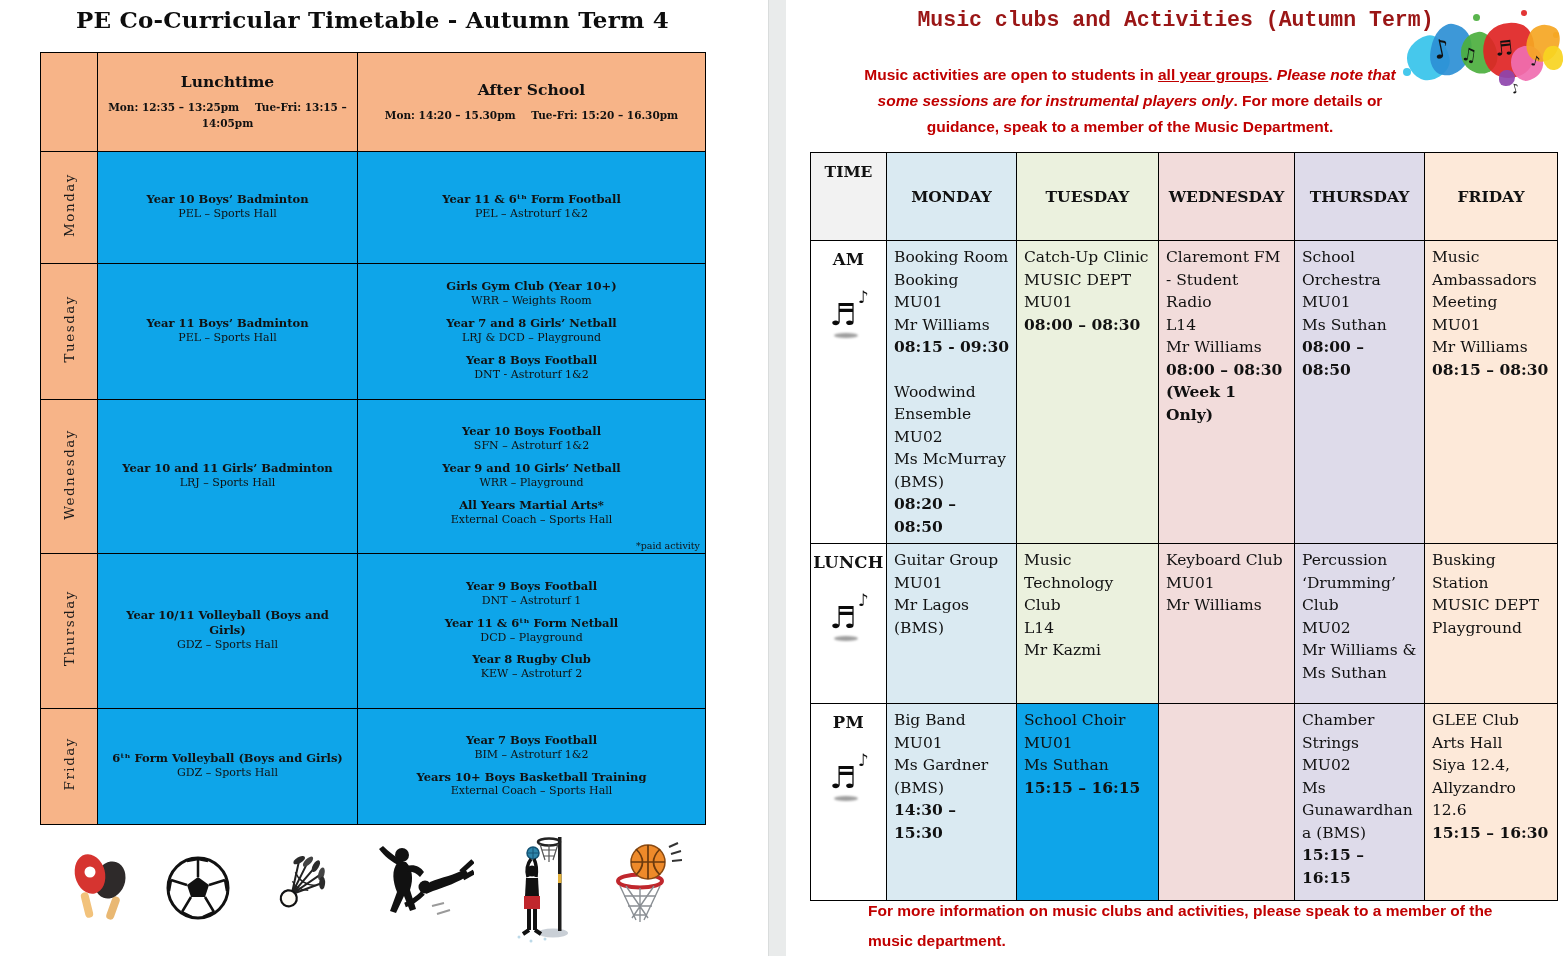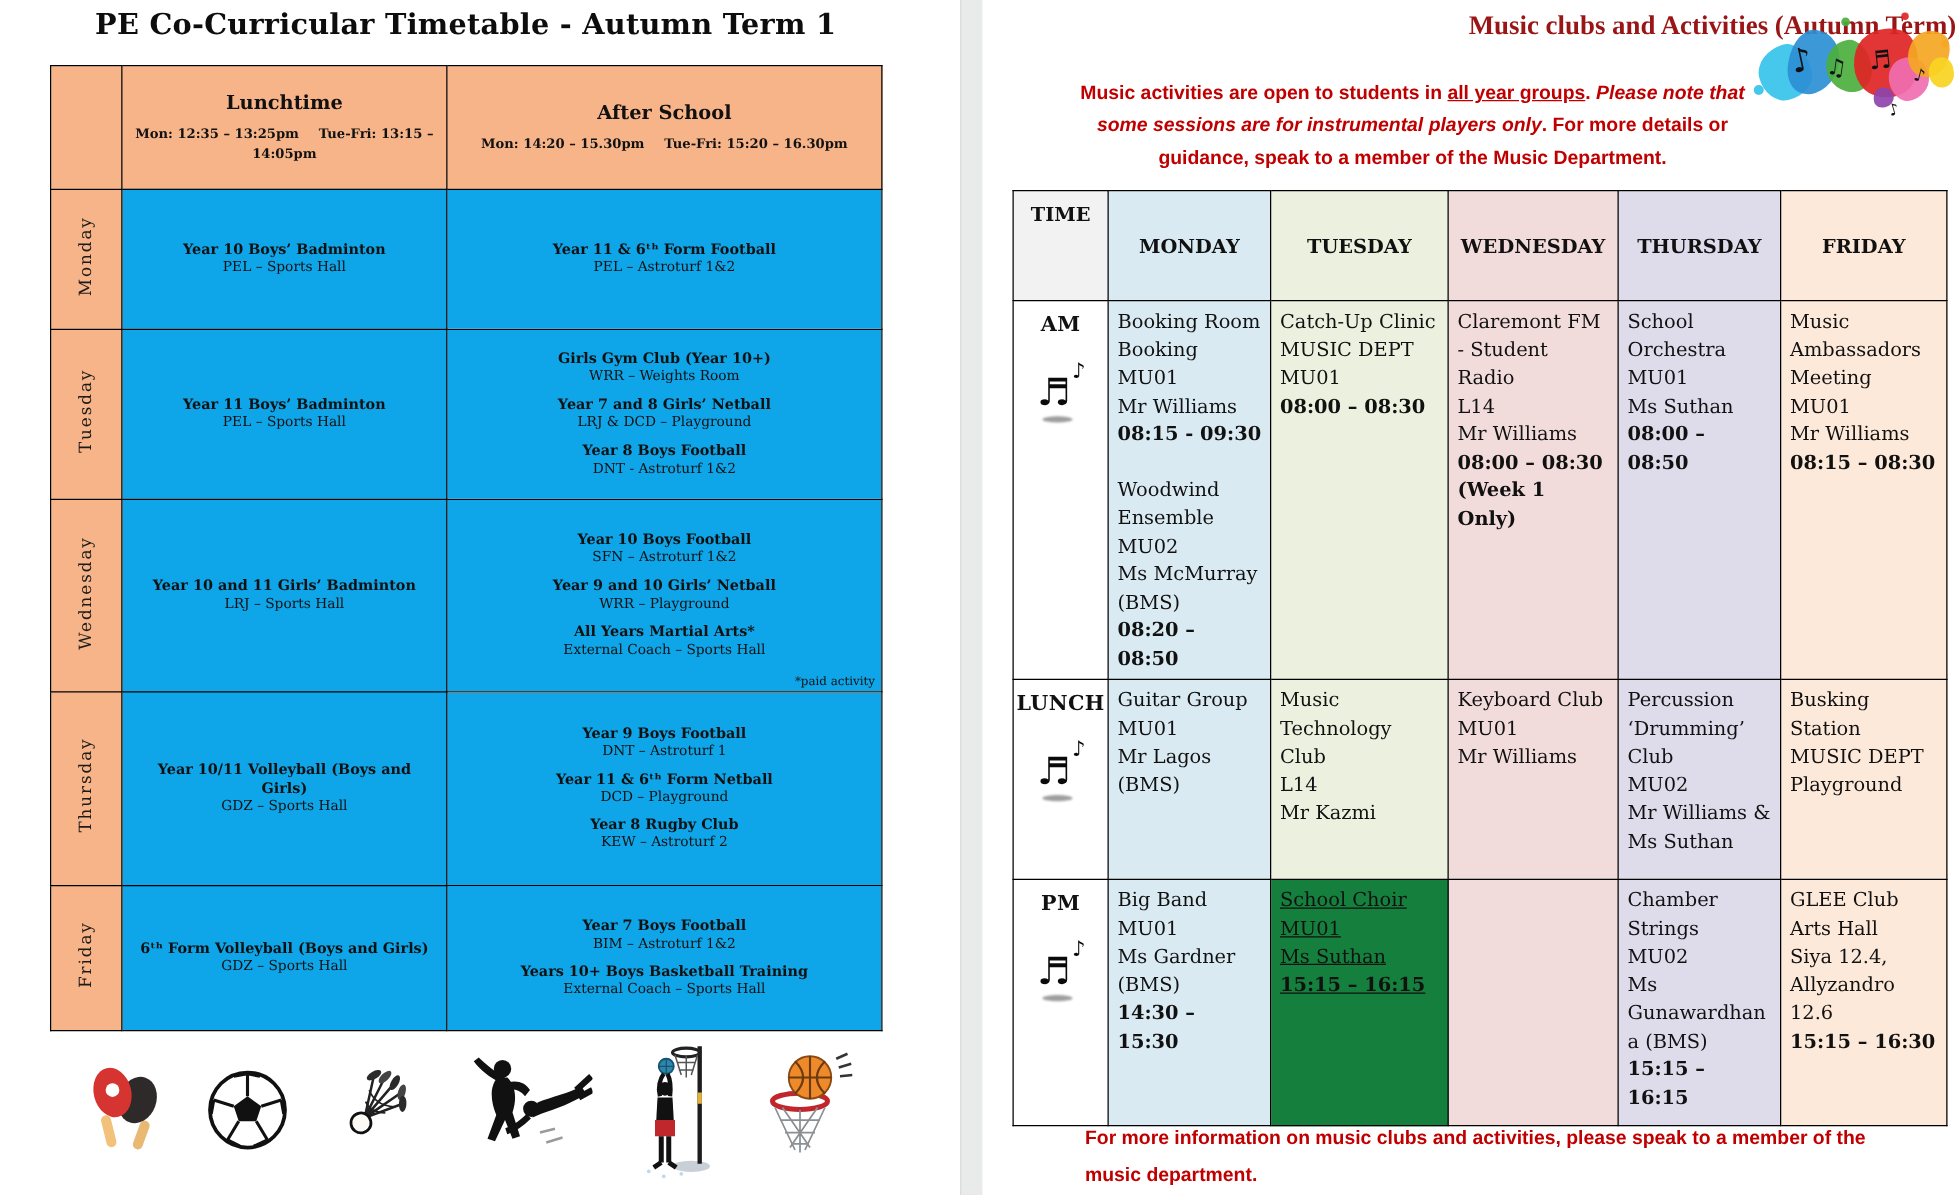--- a/index.html
+++ b/index.html
@@ -29,22 +29,22 @@
   .act{margin:7px 0;}
   .act-title{font-weight:bold;font-size:11.5px;line-height:1.3;}
   .act-loc{font-size:11px;line-height:1.35;}
   .cell-footnote{position:absolute;right:5px;bottom:2px;font-size:9.5px;}
 
   .sports-icons{position:absolute;left:68px;top:824px;width:614px;height:128px;
                 display:flex;justify-content:space-between;align-items:center;}
   .sports-icons svg{display:block;}
 
   
-  .music-title{position:absolute;left:0;top:8px;width:100%;margin:0;text-align:right;
-               font-family:Liberation Serif, serif;font-size:21.5px;font-weight:bold;color:#9A1616;}
+  .music-title{position:absolute;left:0;top:8px;width:100%;margin:0;text-align:center;
+               font-family:Liberation Mono, monospace;font-size:21.5px;font-weight:bold;color:#9A1616;}
   .music-intro{position:absolute;left:74px;top:62px;width:540px;margin:0;text-align:center;
                font-family:"Liberation Sans",sans-serif;font-weight:bold;font-size:15.5px;
                color:#C00000;line-height:26px;}
   .music-intro .u{text-decoration:underline;}
   .music-intro .i{font-style:italic;}
 
   .paint-splat{position:absolute;right:2px;top:2px;width:160px;height:118px;}
   .blob{position:absolute;opacity:.92;}
   .splat-note{position:absolute;color:#111;font-family:"DejaVu Sans",sans-serif;line-height:1;}
 
@@ -66,21 +66,21 @@
   .bold{font-weight:bold;}
 
   .music-footer{position:absolute;left:82px;top:896px;width:625px;margin:0;
                 font-family:"Liberation Sans",sans-serif;font-weight:bold;font-size:15.5px;
                 color:#C00000;line-height:30px;}
 </style>
 </head>
 <body>
 
 <div class="left-page">
-  <h1 class="pe-title">PE Co-Curricular Timetable - Autumn Term 1</h1>
+  <h1 class="pe-title">PE Co-Curricular Timetable - Autumn Term 4</h1>
 
   <table class="pe-table">
     <colgroup>
         <col style="width:57px">
         <col style="width:260px">
         <col style="width:348px">
       </colgroup>
     <thead>
       <tr class="pe-header-row">
         <th></th>
@@ -440,21 +440,21 @@
             </div>
           </td>
           <td class="m-cell" style="background: rgb(218, 234, 242);">
             <div class="blk">
               <div class="ln">Big Band</div>
               <div class="ln">MU01</div>
               <div class="ln">Ms Gardner (BMS)</div>
               <div class="ln bold">14:30 – 15:30</div>
             </div>
           </td>
-          <td class="m-cell" style="background: #15803d; text-decoration: underline;">
+          <td class="m-cell" style="background: #0ea5e9;">
             <div class="blk">
               <div class="ln">School Choir</div>
               <div class="ln">MU01</div>
               <div class="ln">Ms Suthan</div>
               <div class="ln bold">15:15 – 16:15</div>
             </div>
           </td>
           <td class="m-cell" style="background: rgb(242, 220, 219);"></td>
           <td class="m-cell" style="background: rgb(222, 219, 234);">
             <div class="blk">

